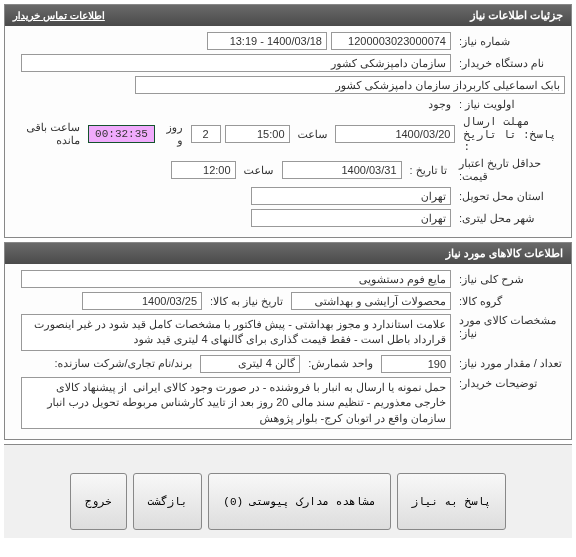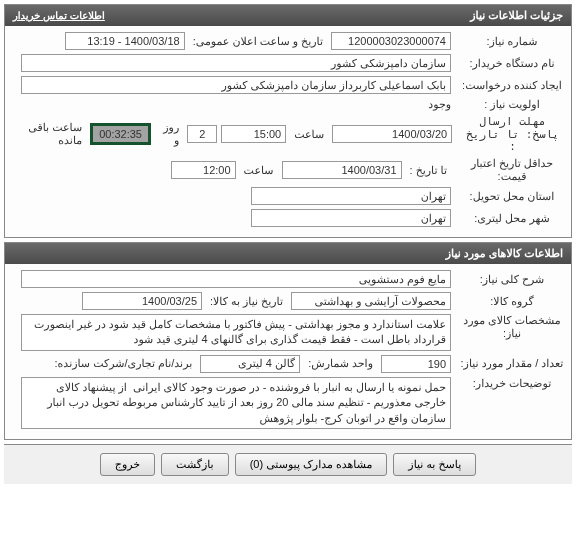--- a/index.html
+++ b/index.html
@@ -34,21 +34,21 @@
     padding: 6px;
   }
   .row {
     display: flex;
     align-items: center;
     margin-bottom: 4px;
     gap: 4px;
   }
   .label {
     width: 110px;
-    text-align: center;
+    text-align: left;
     padding-left: 4px;
     font-size: 11px;
     color: #333;
   }
   .label-wide {
     width: 130px;
     font-family: Liberation Mono, monospace;
   }
   input[type="text"], textarea {
     border: 1px solid #999;
@@ -61,73 +61,72 @@
   textarea {
     resize: none;
     line-height: 1.4;
   }
   .input-sm { width: 120px; }
   .input-md { width: 200px; }
   .input-xl { width: 430px; }
   .input-time { width: 65px; }
   .input-tiny { width: 30px; text-align: center; }
   .countdown {
-    background: #a3a3a3;
-    border: 3px solid #14532d;
+    background: #f0abfc;
+    border: 1px solid #14532d;
     padding: 2px 6px;
-    font-family: Liberation Sans, sans-serif;
+    font-family: Liberation Mono, monospace;
     direction: ltr;
   }
   .inline-label {
     font-size: 11px;
     padding: 0 4px;
   }
   .button-bar {
     display: flex;
     justify-content: center;
     gap: 6px;
     padding: 8px;
     background: #f0f0f0;
     border-top: 1px solid #888;
     margin: 4px;
   }
   button {
     background: linear-gradient(#f8f8f8, #ddd);
     border: 1px solid #888;
     border-radius: 3px;
-    padding: 4px 14px;
-    font-family: Liberation Sans, sans-serif;
+    padding: 21px 14px;
+    font-family: Liberation Mono, monospace;
     font-size: 11px;
     cursor: pointer;
+    margin-top: 20px;
   }
 </style>
 </head>
 <body>
 
 <div class="section">
   <div class="section-header">
     <span>جزئیات اطلاعات نیاز</span>
     <a href="#">اطلاعات تماس خریدار</a>
   </div>
   <div class="section-body">
 
     <div class="row">
       <span class="label">شماره نیاز:</span>
       <input type="text" class="input-sm" value="1200003023000074" style="">
-      <span class="inline-label">تاریخ و ساعت اعلان عمومی:</span>
       <input type="text" class="input-sm" value="1400/03/18 - 13:19" style="">
     </div>
 
     <div class="row">
       <span class="label">نام دستگاه خریدار:</span>
       <input type="text" class="input-xl" value="سازمان دامپزشکی کشور" style="">
     </div>
 
     <div class="row">
-      <span class="label">ایجاد کننده درخواست:</span>
       <input type="text" class="input-xl" value="بابک اسماعیلی کاربرداز سازمان دامپزشکی کشور" style="">
     </div>
 
     <div class="row">
       <span class="label">اولویت نیاز :</span>
       <span>وجود</span>
     </div>
 
     <div class="row">
       <span class="label label-wide">مهلت ارسال پاسخ:  تا تاریخ :</span>

